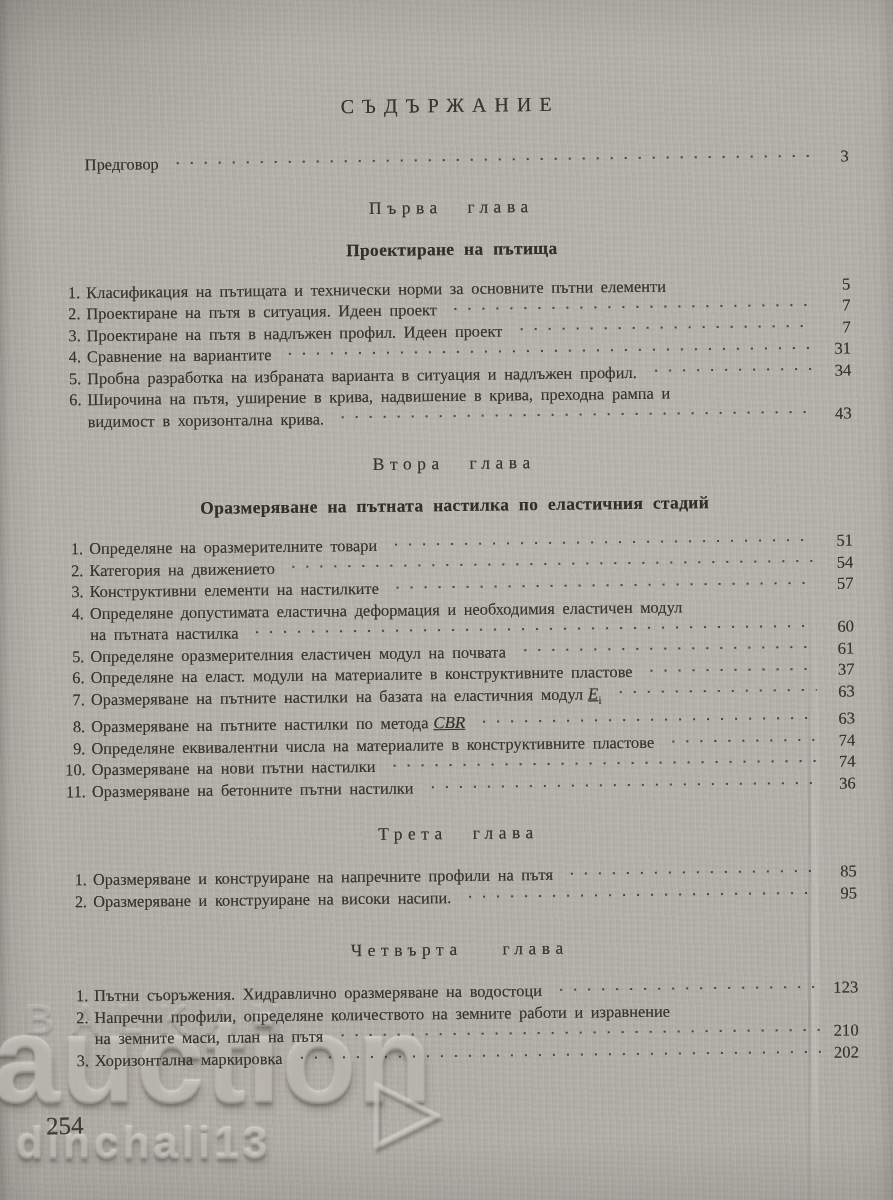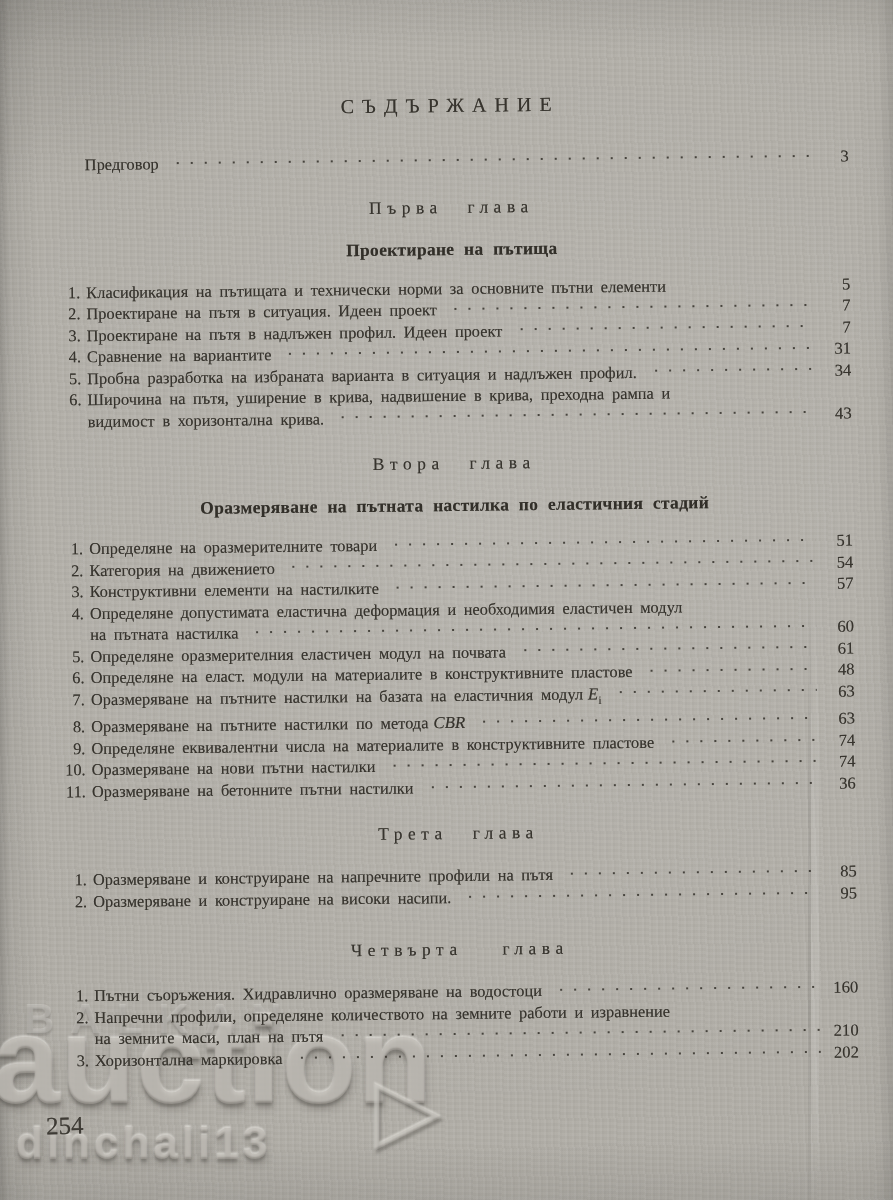--- a/index.html
+++ b/index.html
@@ -27,21 +27,21 @@
   
   .scan{position:absolute;left:52px;top:94px;width:796px;z-index:2;
     transform:rotate(-0.65deg);transform-origin:50% 0;
     text-shadow:0 0 0.5px rgba(55,52,46,0.55);}
   .toc-title{text-align:center;font-size:20px;letter-spacing:8px;word-spacing:6px;
     margin:0 0 33px 0;font-weight:normal;}
   .row{display:flex;align-items:baseline;line-height:21.5px;font-size:16.4px;}
   .preface-row{margin-bottom:0;}
   .num{flex:none;width:26px;text-align:right;margin-right:6px;}
   .txt{word-spacing:3.5px;white-space:nowrap;}
-  .math{font-style:italic;margin-left:5px;font-size:16.8px;}
+  .math{font-style:italic;margin-left:5px;font-size:16.8px;text-decoration:underline;}
   .math sub{font-size:11px;font-style:normal;}
   .dots{flex:1 1 auto;height:0.9em;margin:0 8px 0 10px;align-self:baseline;
     background-image:radial-gradient(circle, rgba(52,49,43,0.85) 1.15px, rgba(52,49,43,0) 1.5px);
     background-size:14px 6px;background-repeat:repeat-x;background-position:2px 62%;}
   .dots.no-dots{background:none;}
   .pg{flex:none;min-width:30px;text-align:right;font-size:16.6px;}
   .chapter{text-align:center;font-size:17.5px;letter-spacing:5.5px;word-spacing:15px;
     margin:25px 0 21px 0;}
   .chapter.wide{word-spacing:30px;margin-top:31px;}
   .subtitle{text-align:center;font-weight:bold;font-size:17.5px;word-spacing:5px;
@@ -165,21 +165,21 @@
           <div class="row">
             <span class="num">5.</span>
             <span class="txt">Определяне оразмерителния еластичен модул на почвата</span>
             <span class="dots"></span>
             <span class="pg">61</span>
           </div>
           <div class="row">
             <span class="num">6.</span>
             <span class="txt">Определяне на еласт. модули на материалите в конструктивните пластове</span>
             <span class="dots"></span>
-            <span class="pg">48</span>
+            <span class="pg">37</span>
           </div>
           <div class="row">
             <span class="num">7.</span>
             <span class="txt">Оразмеряване на пътните настилки на базата на еластичния модул</span>
             <span class="math">E<sub>i</sub></span>
             <span class="dots"></span>
             <span class="pg">63</span>
           </div>
           <div class="row">
             <span class="num">8.</span>
@@ -225,21 +225,21 @@
           </div>
         </div>
       </div>
       <div class="section">
         <div class="chapter wide">Четвърта глава</div>
         <div class="entries">
           <div class="row">
             <span class="num">1.</span>
             <span class="txt">Пътни съоръжения. Хидравлично оразмеряване на водостоци</span>
             <span class="dots"></span>
-            <span class="pg">160</span>
+            <span class="pg">123</span>
           </div>
           <div class="row">
             <span class="num">2.</span>
             <span class="txt">Напречни профили, определяне количеството на земните работи и изравнение</span>
           </div>
           <div class="row">
             <span class="num"></span>
             <span class="txt">на земните маси, план на пътя</span>
             <span class="dots"></span>
             <span class="pg">210</span>

